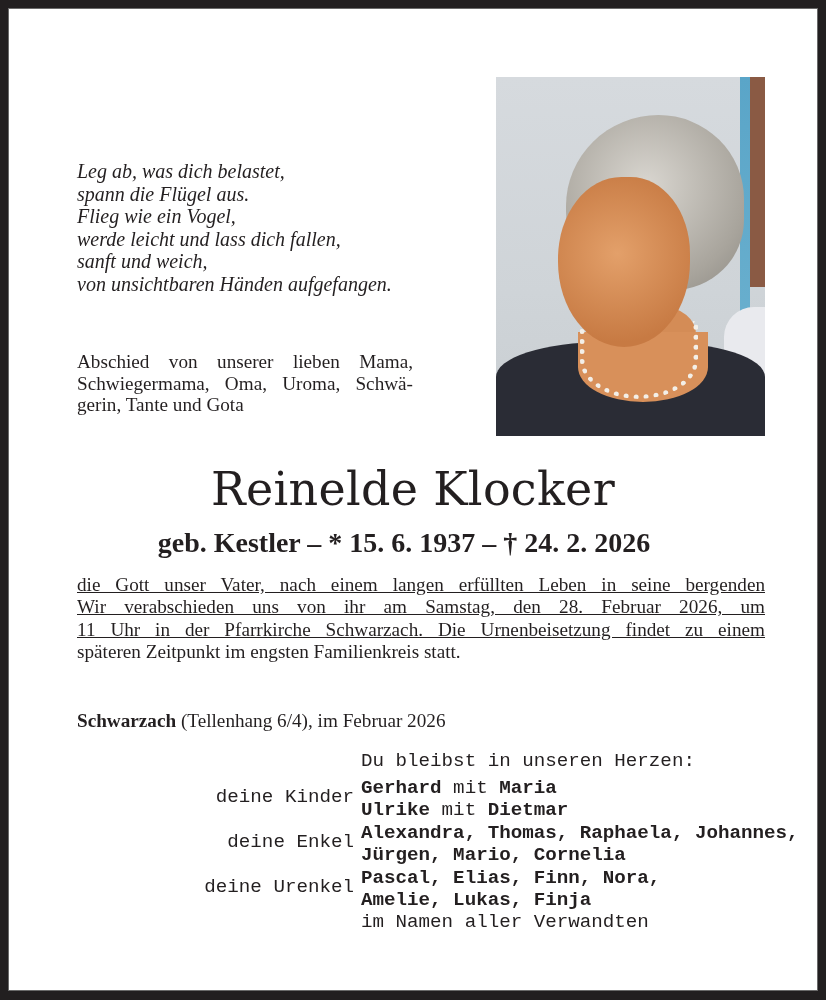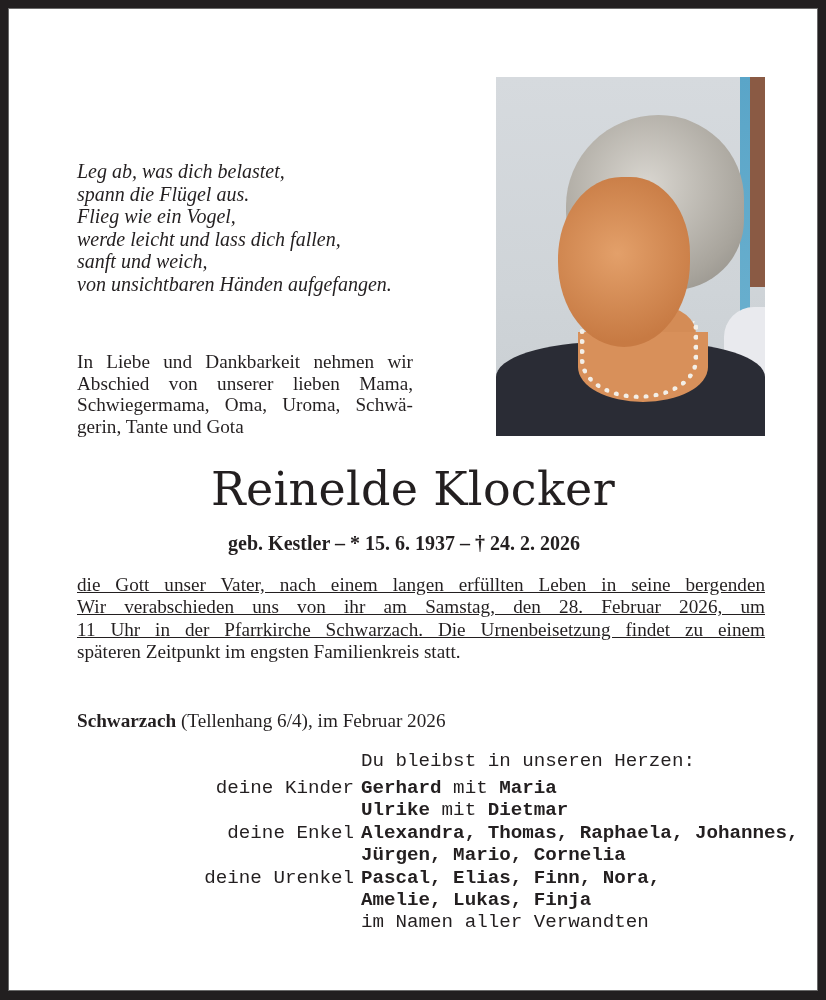--- a/index.html
+++ b/index.html
@@ -93,21 +93,21 @@
     font-size: 46px;
     line-height: 60px;
     letter-spacing: 0.3px;
     color: #231f20;
   }
   .dates {
     left: 0; top: 521px; width: 792px;
     text-align: center;
     font-family: "Liberation Serif", serif;
     font-weight: bold;
-    font-size: 20px;
+    font-size: 28px;
     line-height: 28px;
   }
   .body-text {
     left: 69px; top: 566px; width: 688px;
     font-family: "Liberation Serif", serif;
     font-size: 19.2px;
     line-height: 22.4px;
     text-align: justify;
   }
   .body-text .j { text-align-last: justify; text-decoration: underline; }
@@ -122,21 +122,21 @@
   .place b { font-weight: bold; }
   .family {
     left: 0; top: 742px; width: 810px;
     font-family: Liberation Mono, monospace;
     font-size: 19.2px;
     line-height: 22.4px;
     padding-left: 12px;
   }
   .family .row { position: relative; height: 22.4px; white-space: nowrap; }
   .family .label {
-    position: absolute; right: 476px; top: 0;
+    position: absolute; right: 476px; top: 9px;
   }
   .family .names {
     position: absolute; left: 341px; top: 0;
   }
   .family .head { height: 27px; }
   .family b { font-weight: bold; }
 </style>
 </head>
 <body>
 
@@ -157,21 +157,20 @@
     <div class="shoulder-right"></div>
     <div class="top"></div>
     <div class="neck"></div>
     <div class="neckline"></div>
     <div class="pearls"></div>
     <div class="hair"></div>
     <div class="face"></div>
   </div>
 
   <div class="abs intro">
-    <div>In Liebe und Dankbarkeit nehmen wir</div>
     <div>Abschied von unserer lieben Mama,</div>
     <div>Schwiegermama, Oma, Uroma, Schwä-</div>
     <div class="last">gerin, Tante und Gota</div>
   </div>
 
   <div class="abs name">Reinelde Klocker</div>
   <div class="abs dates">geb. Kestler – * 15. 6. 1937 – † 24. 2. 2026</div>
 
   <div class="abs body-text">
     <div class="j">die Gott unser Vater, nach einem langen erfüllten Leben in seine bergenden</div>

